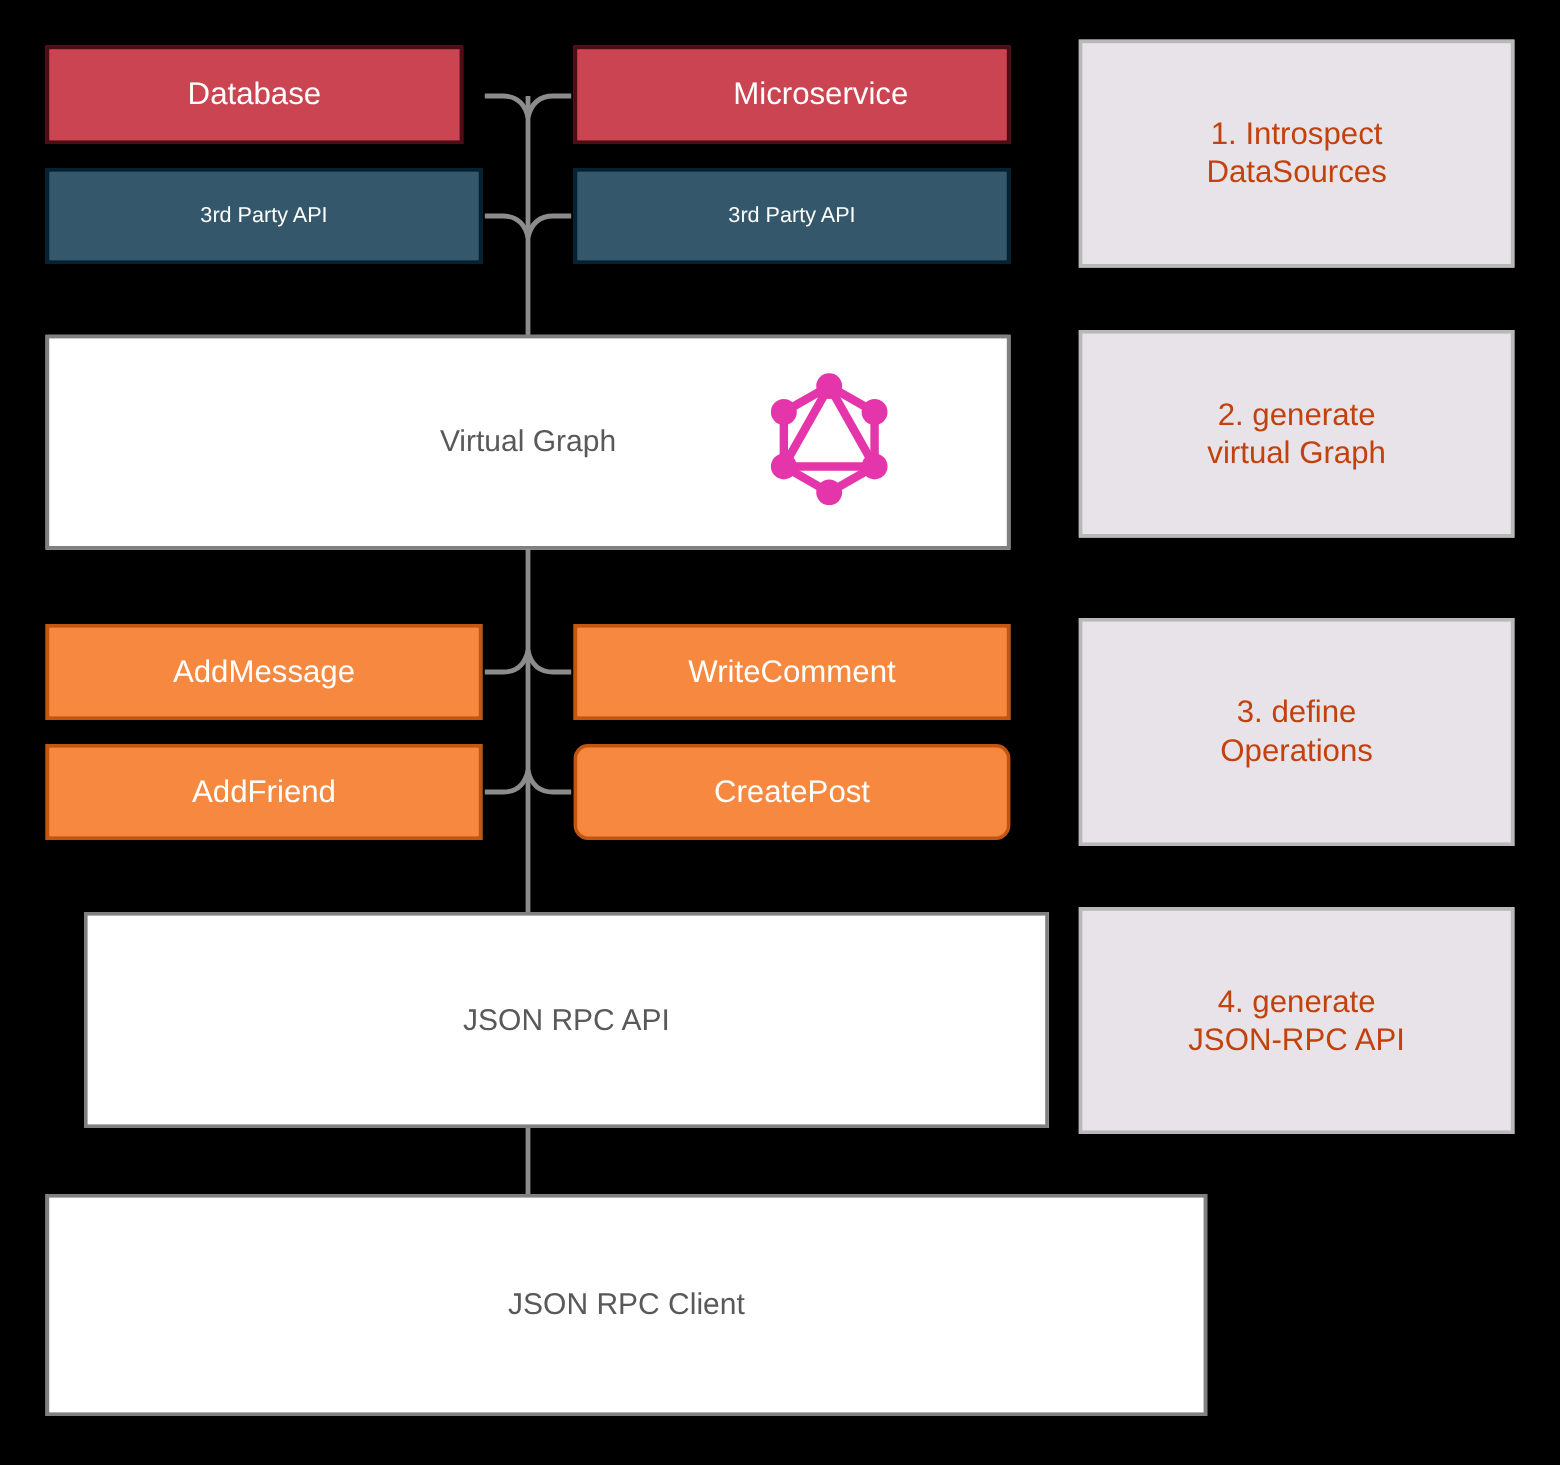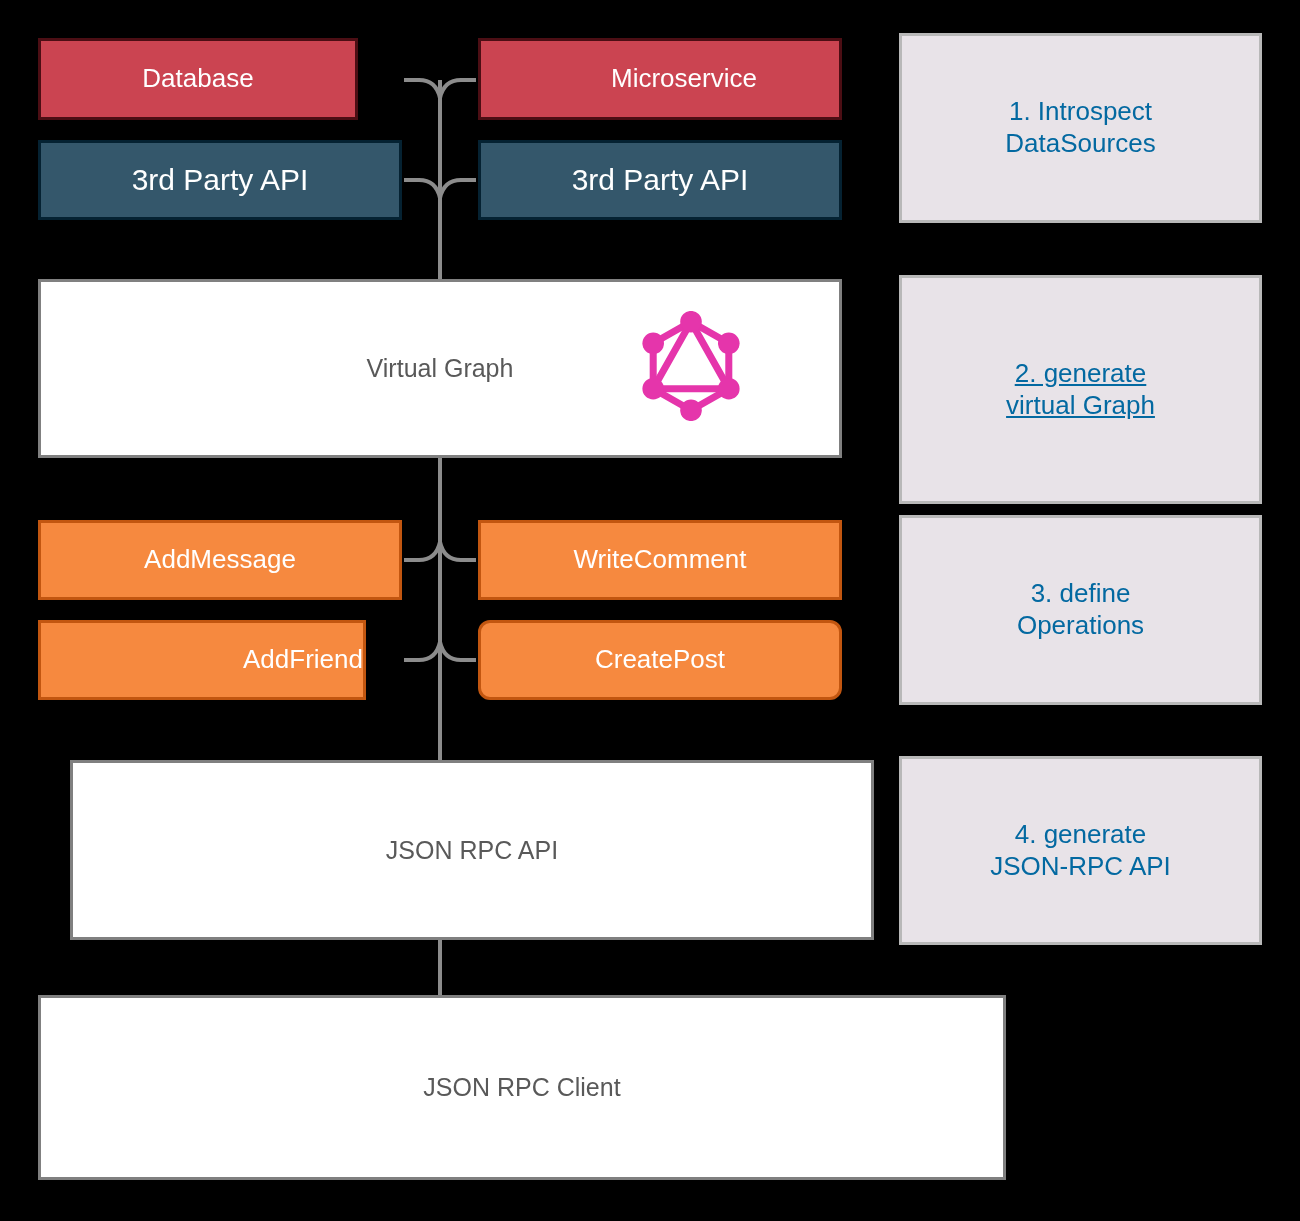--- a/index.html
+++ b/index.html
@@ -51,41 +51,41 @@
     background: #cb4451;
     border: 3px solid #4c0e14;
     color: #ffffff;
     font-size: 26px;
   }
   
   .node.blue {
     background: #34576b;
     border: 3px solid #052232;
     color: #ffffff;
-    font-size: 30px;
+    font-size: 18px;
   }
   
   .node.orange {
     background: #f6893f;
     border: 3px solid #c25610;
     color: #ffffff;
     font-size: 26px;
   }
   
   .node.white {
     background: #ffffff;
     border: 3px solid #808080;
     color: #595959;
     font-size: 25px;
   }
   
   .node.grey {
     background: #e8e3e8;
     border: 3px solid #b8b8b8;
-    color: #0369a1;
+    color: #c2410c;
     font-size: 26px;
   }
 
   
   .node.white .label { position: relative; }
 
   #graphql-logo {
     position: absolute;
     z-index: 3;
     left: 637px;
@@ -119,21 +119,21 @@
       <path d="M476,560 L461,560 Q444,560 440,542"></path>
 
       <path d="M404,660 L419,660 Q436,660 440,642"></path>
 
       <path d="M476,660 L461,660 Q444,660 440,642"></path>
 
       <path d="M440,940 L440,995"></path>
     </g>
   </svg>
 
-  <div class="node red" style="left:38px;  top:38px;  width:320px; height:82px;">
+  <div class="node red" style="left:38px;  top:38px;  width:348px; height:82px;">
     <span class="label">Database</span>
   </div>
 
   <div class="node red" style="left:478px; top:38px;  width:364px; height:82px;padding-left:48px;">
     <span class="label">Microservice</span>
   </div>
 
   <div class="node blue" style="left:38px;  top:140px; width:364px; height:80px;">
     <span class="label">3rd Party API</span>
   </div>
@@ -171,42 +171,42 @@
   </svg>
 
   <div class="node orange" style="left:478px; top:520px; width:364px; height:80px;">
     <span class="label">WriteComment</span>
   </div>
 
   <div class="node orange" style="left:38px;  top:520px; width:364px; height:80px;">
     <span class="label">AddMessage</span>
   </div>
 
-  <div class="node orange" style="left:38px;  top:620px; width:328px; height:80px;justify-content:flex-end;">
+  <div class="node orange" style="left:38px;  top:620px; width:364px; height:80px;">
     <span class="label">AddFriend</span>
   </div>
 
   <div class="node orange" style="left:478px; top:620px; width:364px; height:80px;border-radius:12px;">
     <span class="label">CreatePost</span>
   </div>
 
   <div class="node white" style="left:38px; top:760px; width:804px; height:180px;margin-left:32px;">
     <span class="label">JSON RPC API</span>
   </div>
 
   <div class="node white" style="left:38px; top:995px; width:968px; height:185px;">
     <span class="label">JSON RPC Client</span>
   </div>
 
   <div class="node grey" style="left:899px; top:33px;  width:363px; height:190px;">
     <span class="label">1. Introspect
 DataSources</span>
   </div>
 
-  <div class="node grey" style="left:899px; top:275px; width:363px; height:229px;text-decoration:underline;">
+  <div class="node grey" style="left:899px; top:275px; width:363px; height:173px;">
     <span class="label">2. generate
 virtual Graph</span>
   </div>
 
   <div class="node grey" style="left:899px; top:515px; width:363px; height:190px;">
     <span class="label">3. define
 Operations</span>
   </div>
 
   <div class="node grey" style="left:899px; top:756px; width:363px; height:189px;">

